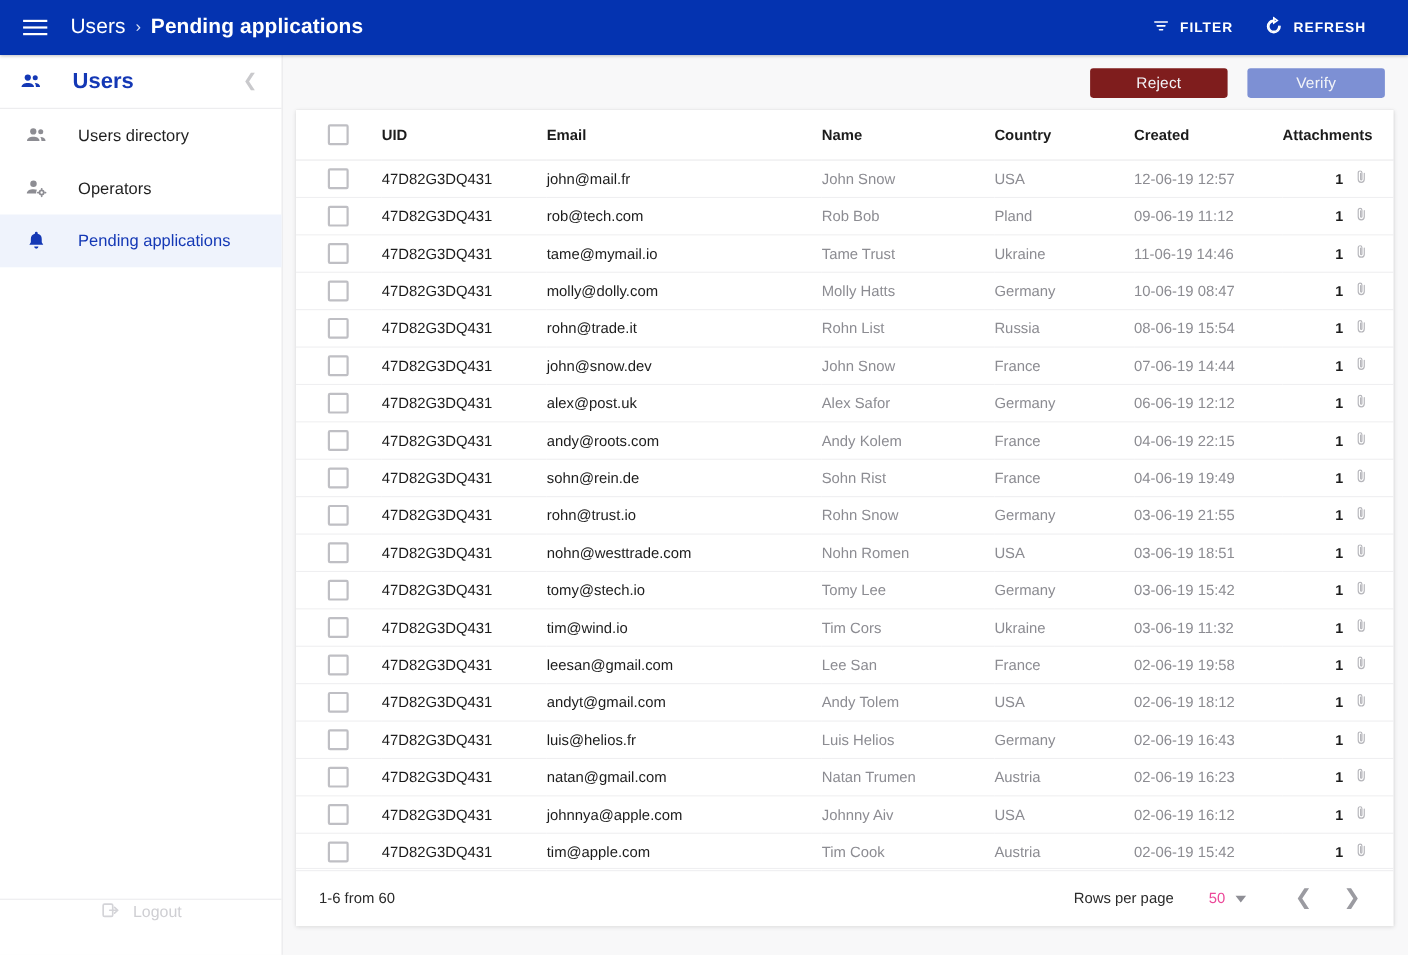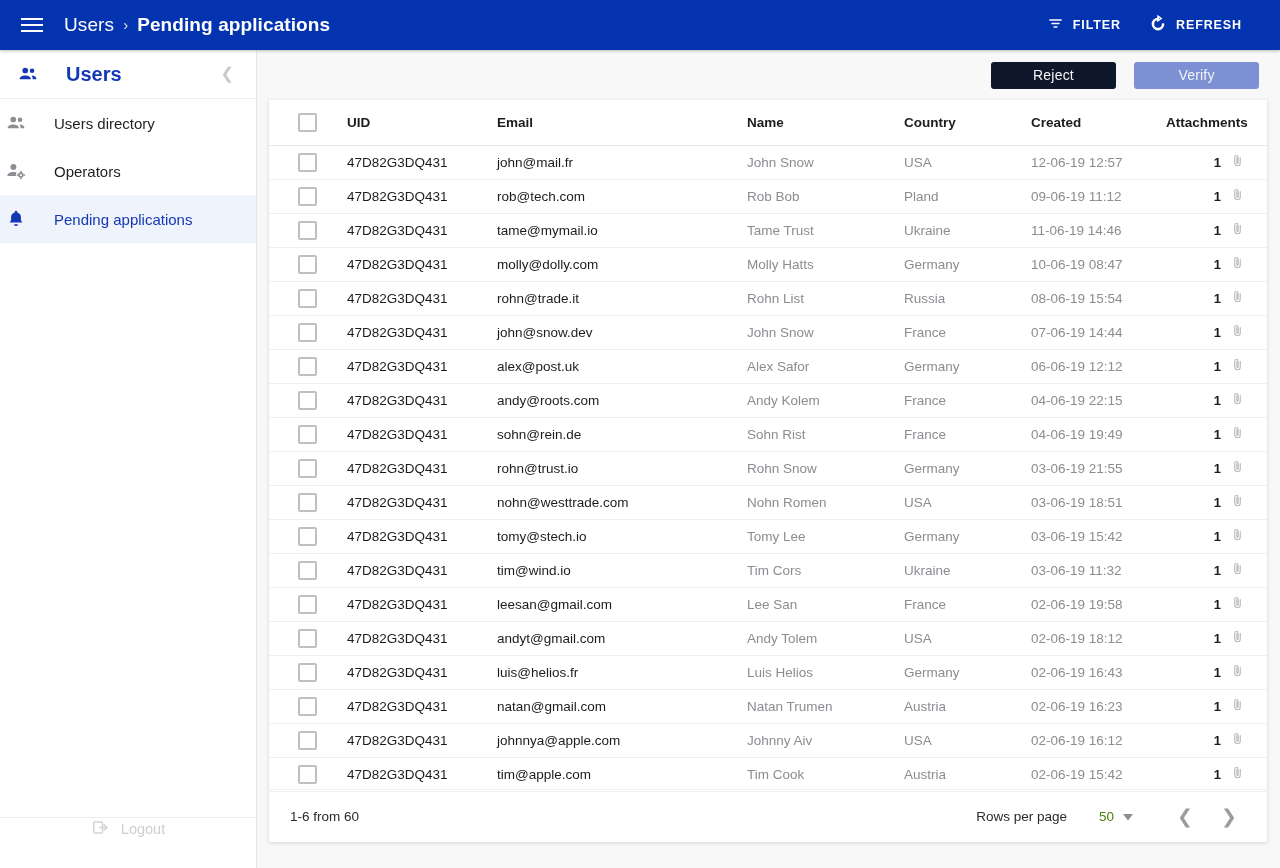--- a/index.html
+++ b/index.html
@@ -64,21 +64,21 @@
     margin-left: 26px;
   }
   #collapse-btn {
     margin-left: auto; margin-right: 16px;
     color: #c9c9cc; font-size: 16px; cursor: pointer;
     padding: 4px 6px; line-height: 1;
   }
 
   .nav-item {
     height: 48px; display: flex; align-items: center;
-    padding-left: 4px; cursor: pointer;
+    padding-left: 21px; cursor: pointer;
     font-size: 15px; color: #1f1f1f;
   }
   .nav-item .nav-label { margin-left: 26px; }
   .nav-item.active { background: #eff3fc; }
   .nav-item.active .nav-label { color: #1438b5; }
   .nav-ico {
     width: 24px; height: 24px; display: flex;
     align-items: center; justify-content: center;
     flex: 0 0 24px;
   }
@@ -104,21 +104,21 @@
   #action-row {
     height: 50px; display: flex; align-items: center;
     justify-content: flex-end; padding-right: 21px; gap: 18px;
   }
   .act-btn {
     width: 125px; height: 27px; border: none; border-radius: 3px;
     color: #f3f4f8; font-size: 14px; cursor: pointer;
     font-family: "Liberation Sans", sans-serif;
     letter-spacing: .2px;
   }
-  #reject-button { background: #0f172a; margin-left: 44px; }
+  #reject-button { background: #7f1d1d; margin-left: 44px; }
   #verify-button { background: #7d90d4; }
 
   
   #table-card {
     position: absolute; left: 12px; top: 50px;
     width: 998px; height: 742px;
     background: #fff;
     box-shadow: 0 1px 4px rgba(0,0,0,0.13), 0 0 1px rgba(0,0,0,0.09);
   }
   table { width: 100%; border-collapse: collapse; table-layout: fixed; }
@@ -172,21 +172,21 @@
   #footer-right {
     margin-left: auto; display: flex; align-items: center;
     margin-right: 21px;
     text-align: right;
   }
   #rows-label { color: #2a2a2a; }
   #rows-select {
     display: flex; align-items: center; gap: 9px;
     margin-left: 32px; cursor: pointer;
   }
-  #rows-value { color: #4d7c0f; }
+  #rows-value { color: #ec4899; }
   .pg-arrow {
     width: 34px; height: 34px; display: flex;
     align-items: center; justify-content: center;
     color: #9b9ba1; font-size: 19px; cursor: pointer;
   }
   #prev-page { margin-left: 35px; }
   #next-page { margin-left: 10px; }
 </style>
 </head>
 <body>

